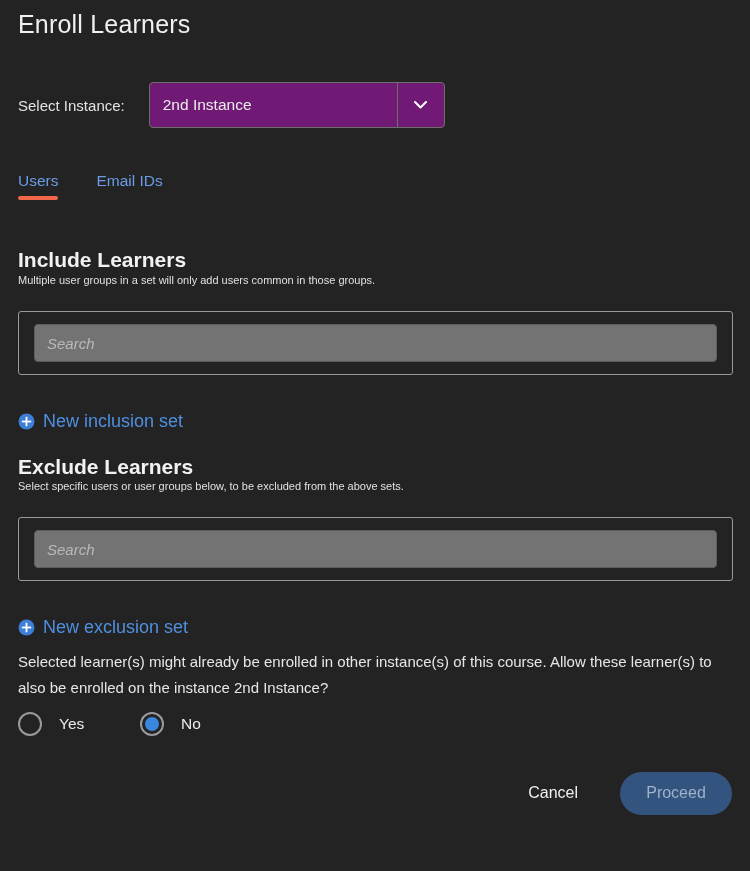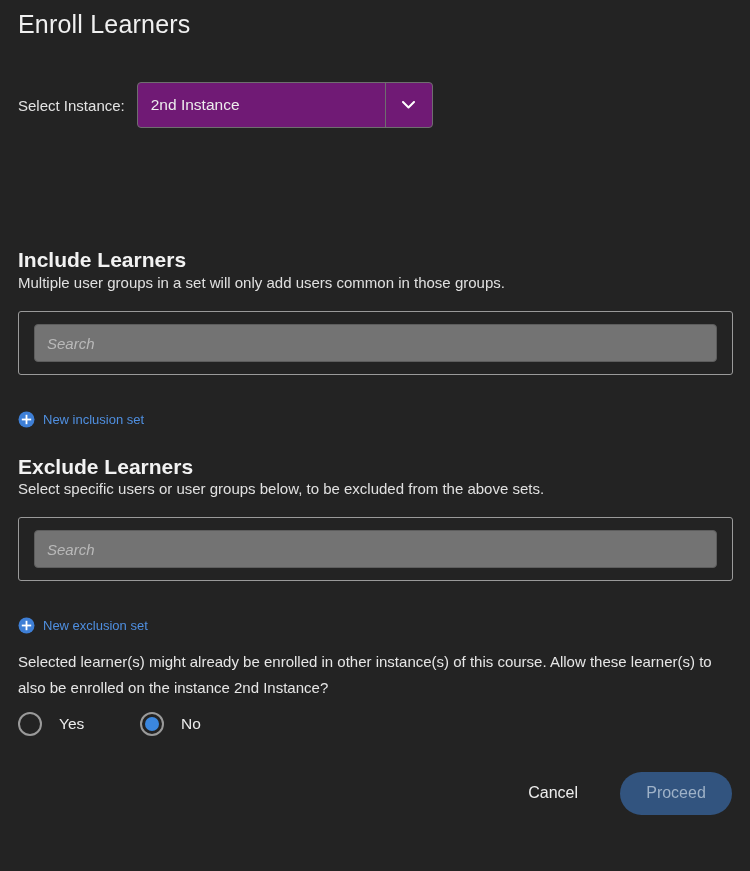--- a/index.html
+++ b/index.html
@@ -29,21 +29,21 @@
   
   .instance-row {
     position: absolute;
     left: 18px; top: 82px;
     display: flex;
     align-items: center;
   }
   .instance-label {
     font-size: 15px;
     color: #e3e3e3;
-    margin-right: 12px;
+    margin-right: 24px;
     white-space: nowrap;
   }
   .select-wrap {
     position: relative;
     width: 296px;
     height: 46px;
     border: 1px solid #6e6e6e;
     border-radius: 4px;
     background: #701a75;
     display: flex;
@@ -97,21 +97,21 @@
   .section-heading {
     position: absolute;
     left: 18px;
     font-size: 21px;
     font-weight: bold;
     color: #f2f2f2;
   }
   .section-sub {
     position: absolute;
     left: 18px;
-    font-size: 15px;
+    font-size: 11px;
     color: #e0e0e0;
   }
 
   
   .search-outer {
     position: absolute;
     left: 18px;
     width: 715px;
     height: 64px;
     border: 1px solid #9a9a9a;
@@ -144,21 +144,21 @@
     align-items: center;
     cursor: pointer;
   }
   .plus-icon {
     width: 17px; height: 17px;
     margin-right: 8px;
     flex: 0 0 auto;
     display: block;
   }
   .newset-label {
-    font-size: 13px;
+    font-size: 18px;
     color: #4f8fe0;
   }
 
   
   .note {
     position: absolute;
     left: 18px;
     width: 712px;
     font-size: 15px;
     line-height: 26px;
@@ -245,20 +245,30 @@
       <span class="select-arrow-box">
         <span class="chevron">
           <svg viewBox="0 0 13 8" width="13" height="8" xmlns="http://www.w3.org/2000/svg">
             <polyline points="1,1 6.5,6.5 12,1" fill="none" stroke="#ffffff" stroke-width="2" stroke-linecap="round" stroke-linejoin="round"></polyline>
           </svg>
         </span>
       </span>
     </div>
   </div>
 
+  <div class="tabs">
+    <div class="tab">
+      <span>Users</span>
+      <span class="tab-underline"></span>
+    </div>
+    <div class="tab inactive">
+      <span>Email IDs</span>
+      
+    </div>
+  </div>
 
   <div class="section-heading" style="top:248px;">Include Learners</div>
   <div class="section-sub" style="top:274px;">Multiple user groups in a set will only add users common in those groups.</div>
 
   <div class="search-outer" style="top:311px;">
     <input class="search-input" type="text" placeholder="Search" style="">
   </div>
 
   <div class="newset" style="top:411px;">
     <span class="plus-icon">

